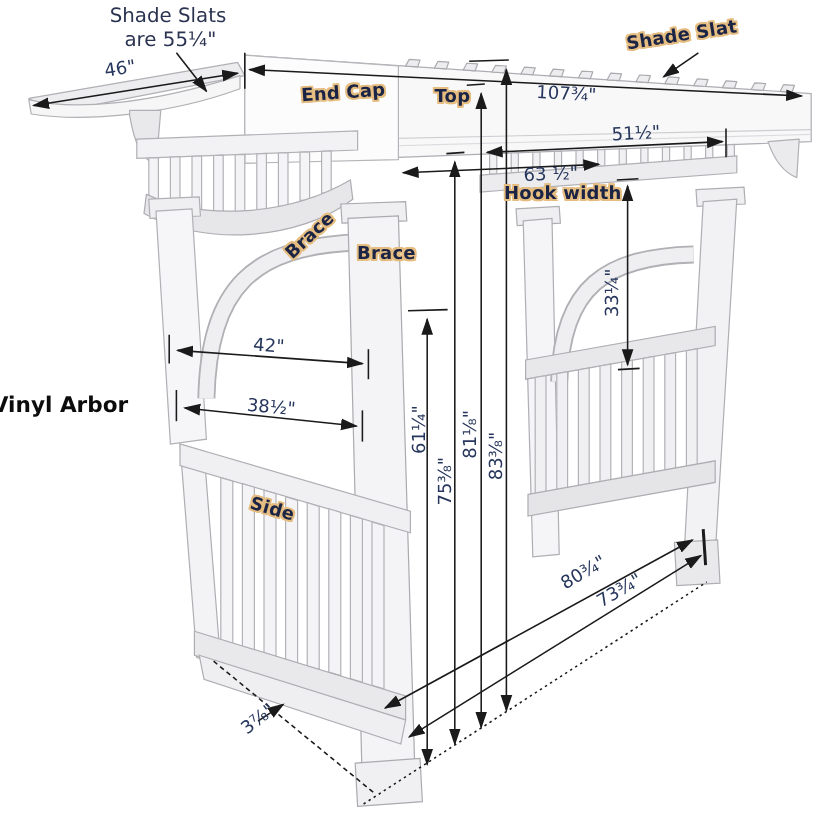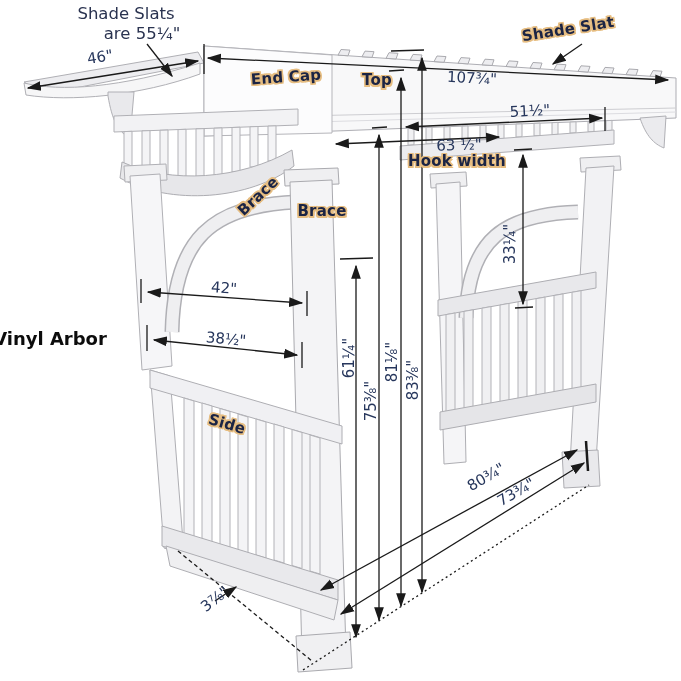--- a/index.html
+++ b/index.html
@@ -173,31 +173,31 @@
     <line x1="422" y1="58" x2="422" y2="592" marker-start="url(#ae)" marker-end="url(#ae)"></line>
     <line x1="303" y1="670" x2="589" y2="485" stroke-dasharray="2 3"></line>
     <line x1="321" y1="590" x2="577" y2="450" marker-start="url(#ae)" marker-end="url(#ae)"></line>
     <line x1="341" y1="614" x2="584" y2="463" marker-start="url(#ae)" marker-end="url(#ae)"></line>
     <line x1="586" y1="441" x2="588" y2="471" stroke-width="2.5"></line>
     <line x1="178" y1="551" x2="312" y2="661" stroke-dasharray="4 3"></line>
     <line x1="215" y1="601" x2="236" y2="587" marker-end="url(#ae)"></line>
   </g>
 </svg>
 
-<div class="lbl note c" style="left:126px;top:13px;">Shade Slats</div>
+<div class="lbl note c" style="left:140px;top:13px;">Shade Slats</div>
 <div class="lbl note c" style="left:142px;top:33px;">are 55¼"</div>
 
 <div class="lbl dim c" style="left:100px;top:57px;transform:translate(-50%,-50%) rotate(-9deg);">46"</div>
 <div class="lbl part c" style="left:286px;top:77px;transform:translate(-50%,-50%) rotate(-4deg);">End Cap</div>
 <div class="lbl part c" style="left:377px;top:80px;">Top</div>
 <div class="lbl dim c" style="left:472px;top:78px;transform:translate(-50%,-50%) rotate(3deg);">107¾"</div>
 <div class="lbl part c" style="left:568px;top:29px;transform:translate(-50%,-50%) rotate(-9deg);">Shade Slat</div>
 <div class="lbl dim c" style="left:530px;top:111px;transform:translate(-50%,-50%) rotate(-3deg);">51½"</div>
 <div class="lbl dim c" style="left:459px;top:145px;transform:translate(-50%,-50%) rotate(-2deg);">63 ½"</div>
-<div class="lbl part c" style="left:457px;top:161px;text-align:center;">Hook width</div>
+<div class="lbl part c" style="left:469px;top:161px;text-align:center;">Hook width</div>
 
 <div class="lbl part c" style="left:258px;top:196px;transform:translate(-50%,-50%) rotate(-43deg);">Brace</div>
 <div class="lbl part c" style="left:322px;top:211px;">Brace</div>
 
 <div class="lbl dim c" style="left:510px;top:244px;transform:translate(-50%,-50%) rotate(-90deg);">33¼"</div>
 
 <div class="lbl dim c" style="left:224px;top:288px;transform:translate(-50%,-50%) rotate(4deg);">42"</div>
 <div class="lbl dim c" style="left:226px;top:339px;transform:translate(-50%,-50%) rotate(5deg);">38½"</div>
 
 <div class="lbl title c" style="left:50px;top:338px;">Vinyl Arbor</div>

